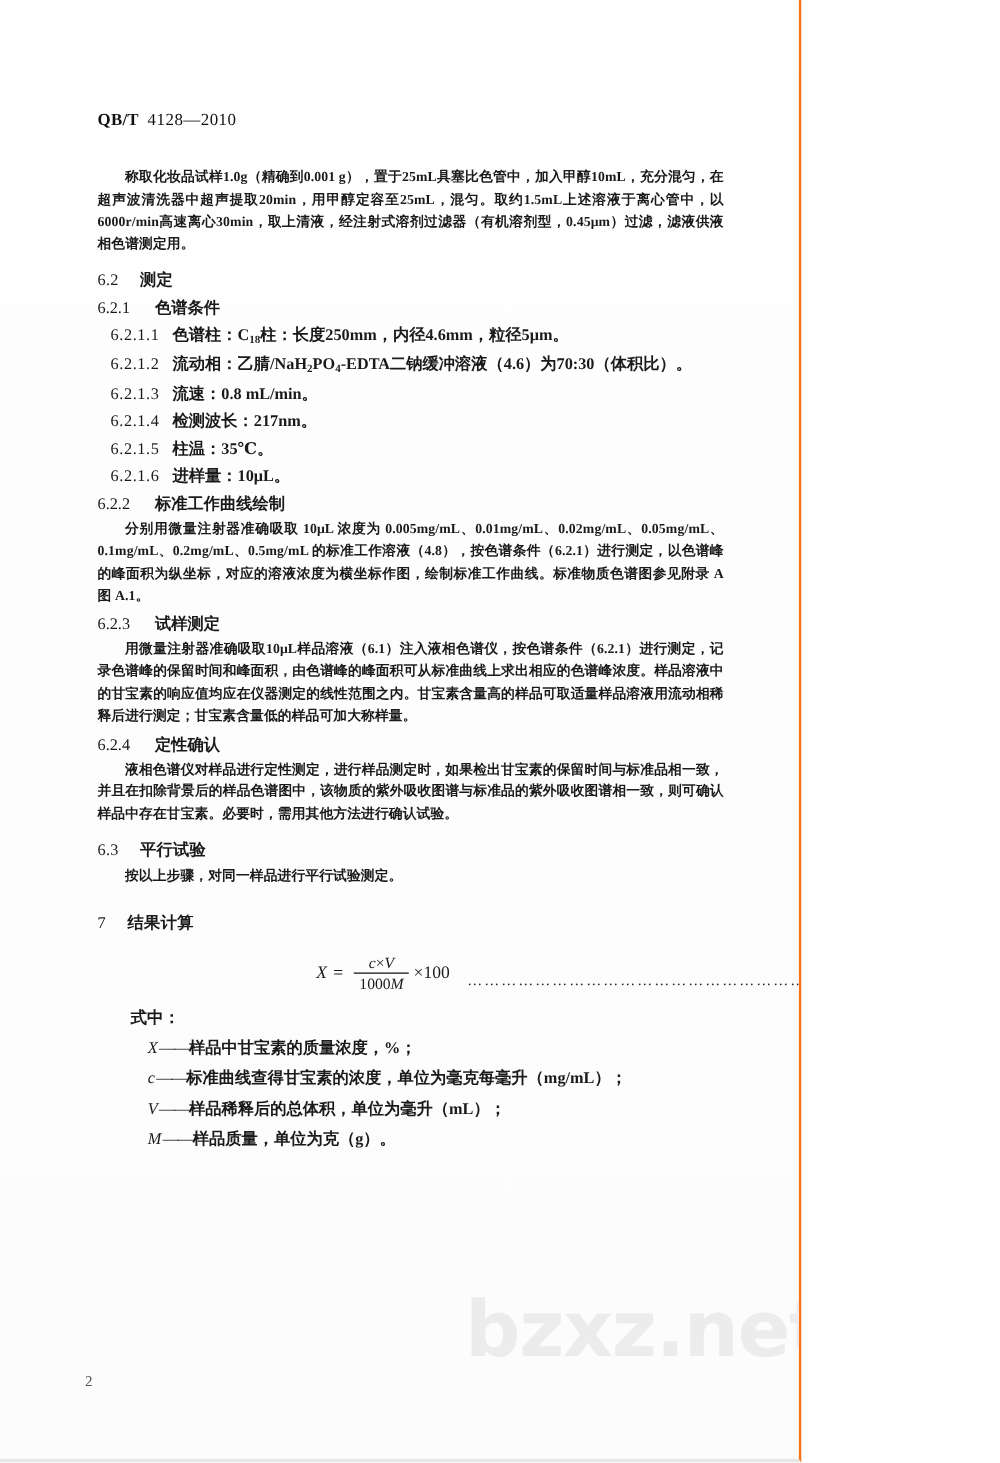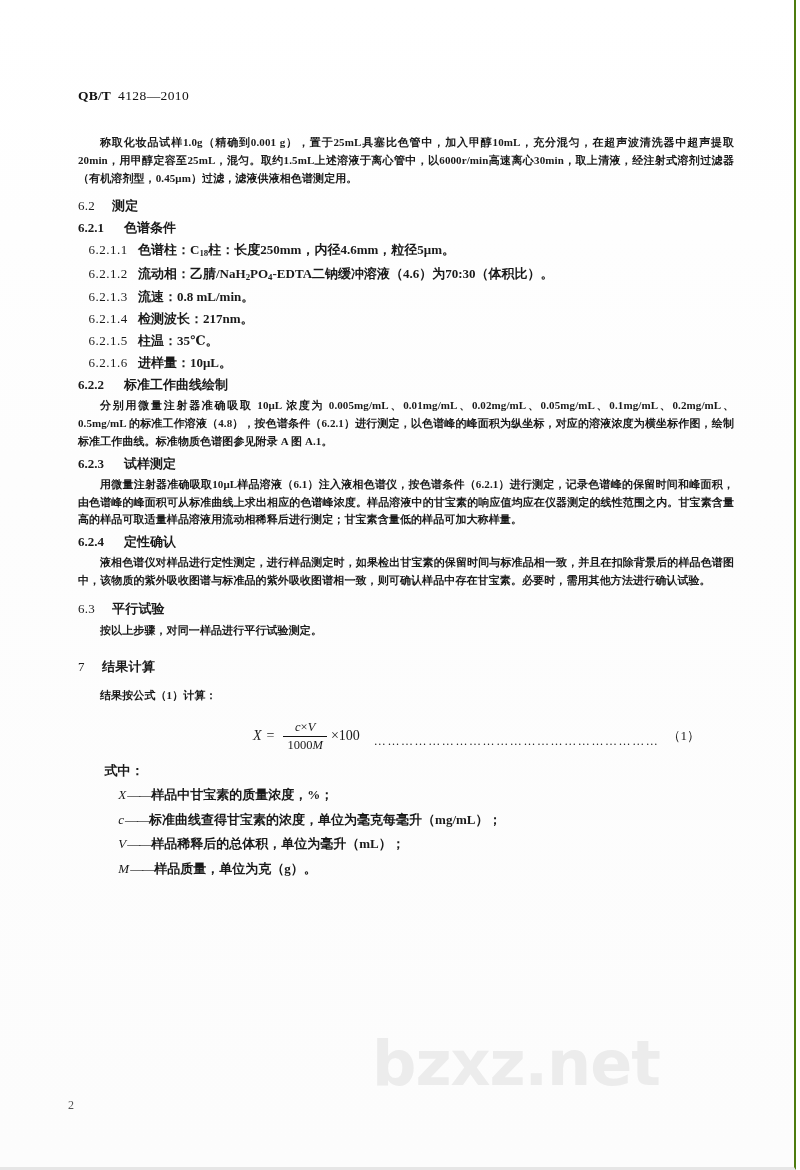--- a/index.html
+++ b/index.html
@@ -6,26 +6,26 @@
     margin: 0;
     padding: 0;
     background: #ffffff;
   }
   body {
     font-family: "Liberation Serif", "DejaVu Serif", serif;
     color: #1a1a1a;
   }
   #page {
     position: relative;
-    width: 796px;
+    width: 641px;
     height: 1170px;
     background: #fefefe;
     overflow: hidden;
     box-sizing: border-box;
-    border-right: 2px solid #4d7c0f;
+    border-right: 2px solid #f97316;
     border-bottom: 3px solid #e6e6e6;
   }
   
   #paper-tint {
     position: absolute;
     inset: 0;
     background: linear-gradient(180deg, #ffffff 0%, #fdfdfd 40%, #fcfcfc 100%);
     pointer-events: none;
   }
   #content {
@@ -57,21 +57,21 @@
     font-weight: bold;
     margin: 10px 0 4px 0;
     letter-spacing: 0.2px;
   }
   .h2 .num { font-weight: normal; display: inline-block; min-width: 34px; }
   .h3 {
     font-size: 13px;
     font-weight: bold;
     margin: 3px 0 3px 0;
   }
-  .h3 .num { font-weight: bold; display: inline-block; min-width: 46px; }
+  .h3 .num { font-weight: normal; display: inline-block; min-width: 46px; }
 
   
   .clause {
     font-size: 13px;
     margin: 2px 0 2px 0;
     line-height: 1.55;
     white-space: nowrap;
   }
   .clause .num {
     font-weight: normal;
@@ -242,21 +242,20 @@
     <p class="body">液相色谱仪对样品进行定性测定，进行样品测定时，如果检出甘宝素的保留时间与标准品相一致，并且在扣除背景后的样品色谱图中，该物质的紫外吸收图谱与标准品的紫外吸收图谱相一致，则可确认样品中存在甘宝素。必要时，需用其他方法进行确认试验。</p>
 
     <div class="h2">
       <span class="num">6.3</span><span>平行试验</span>
     </div>
     <p class="body">按以上步骤，对同一样品进行平行试验测定。</p>
 
     <div class="h1" style="margin-top:18px;">
       <span class="num">7</span><span>结果计算</span>
     </div>
-    <p class="body" style="margin-top:10px;">结果按公式（1）计算：</p>
 
     <div class="formula-row">
       <span class="formula">
         <span class="var">X</span>
         <span style="padding:0 5px;">=</span>
         <span class="frac">
           <span class="top"><span class="var">c</span><span>×</span><span class="var">V</span></span>
           <span class="bot"><span>1000</span><span class="var">M</span></span>
         </span>
         <span>×100</span>

